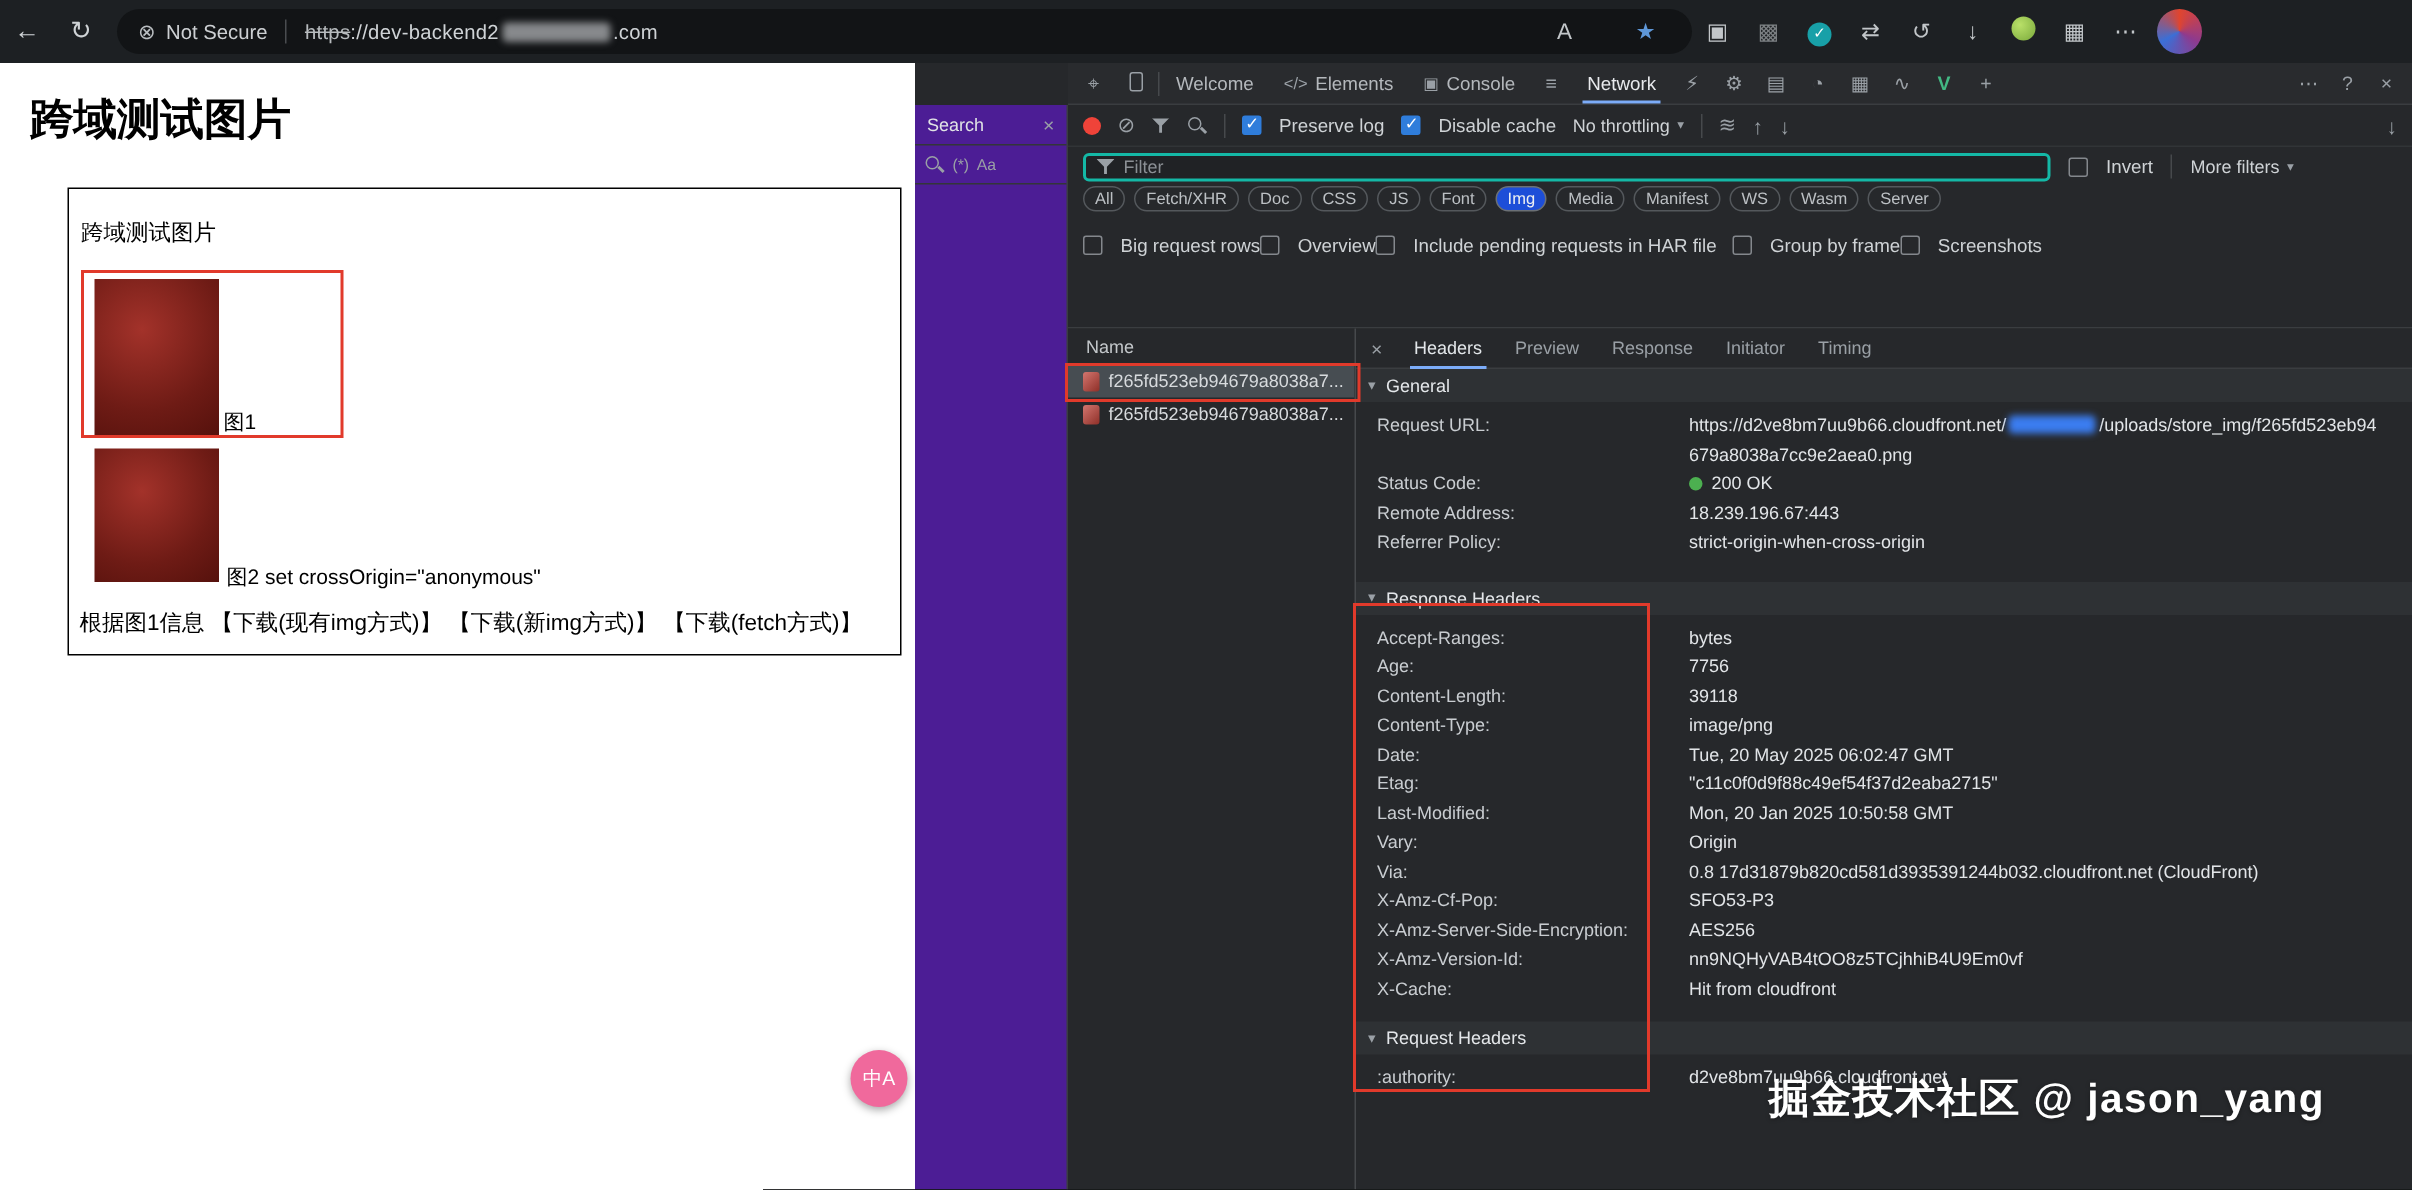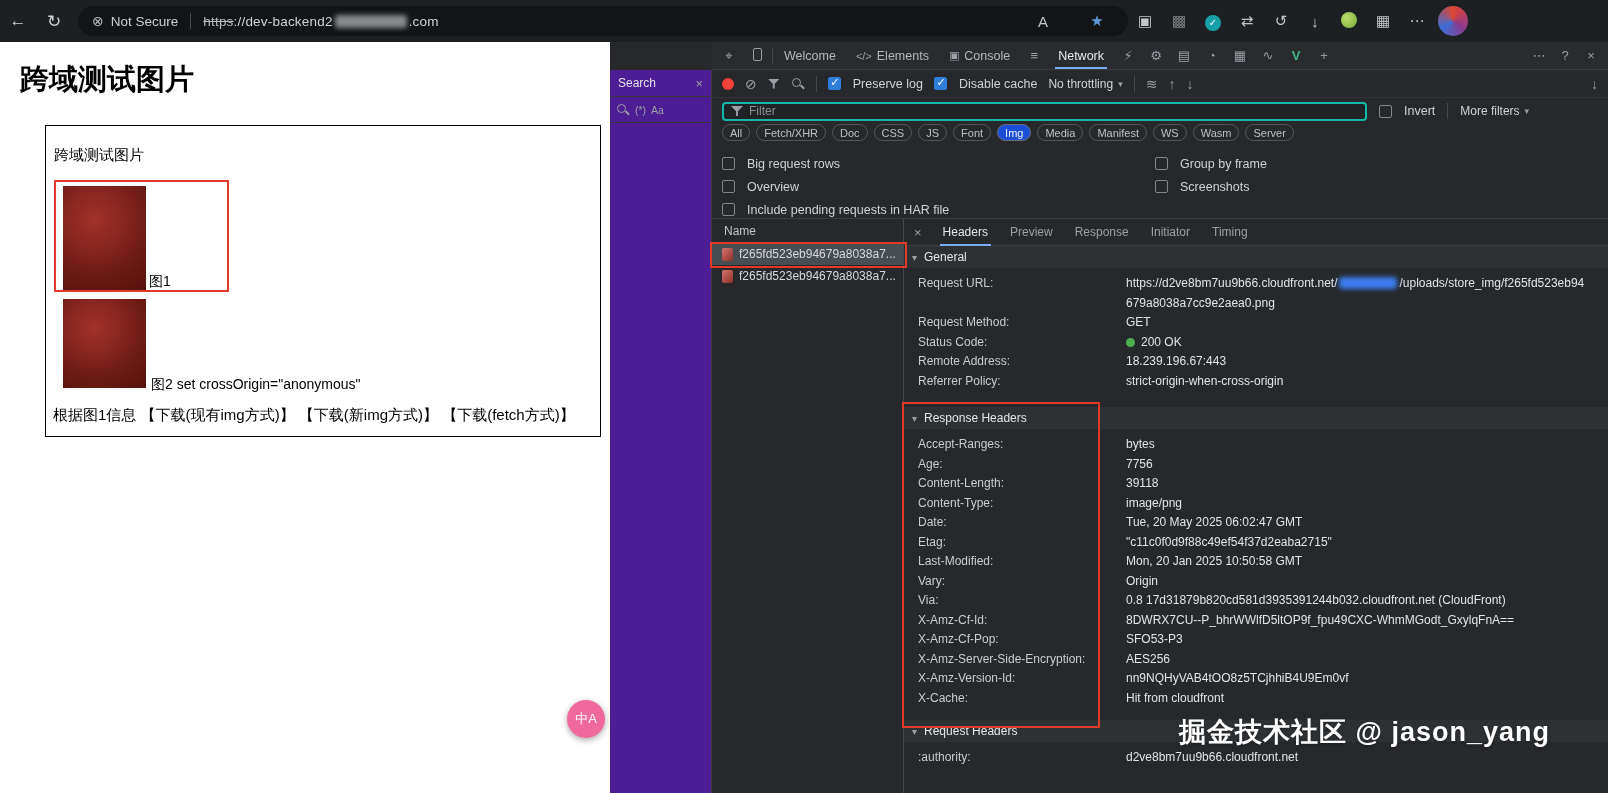--- a/index.html
+++ b/index.html
@@ -75,21 +75,21 @@
 
   .dt-filterrow{position:absolute;left:102px;top:56px;right:0;height:26px;display:flex;align-items:center;gap:12px;padding:0 10px}
   .filter-input{width:645px;height:19px;border:2px solid #14b8a6;border-radius:4px;background:#202225;display:flex;align-items:center;gap:6px;padding:0 7px;flex:none}
   .ph{color:#8b9095;font-size:12px}
 
   .dt-pills{position:absolute;left:102px;top:82px;right:0;height:24px;display:flex;align-items:flex-start;gap:6px;padding:0 10px}
   .pill{border:1px solid #54585c;color:#bcc0c4;font-size:11px;padding:1.5px 7px;border-radius:9px;white-space:nowrap}
   .pill.sel{background:#1d4ed8;color:#eef0f2;border-color:#6b7075}
 
   .dt-options{position:absolute;left:102px;top:106px;right:0;height:71px;border-bottom:1px solid #3a3d40}
-  .opt-col{position:absolute;top:4px;display:flex;flex-direction:column}
+  .opt-col{position:absolute;top:4px;display:flex;}
   .opt-col>label{height:23px}
   .c1{left:10px}
   .c2{left:443px}
 
   .nw-left{position:absolute;left:102px;top:177px;width:191px;bottom:0;background:#26282b}
   .nw-head{height:24px;line-height:24px;padding-left:12px;font-size:12px;color:#c3c7ca;border-bottom:1px solid #3a3d40}
   .req-row{height:22px;display:flex;align-items:center;gap:6px;padding:0 4px 0 10px;color:#d7dadd;white-space:nowrap;overflow:hidden}
   .req-row.sel{background:#474d52}
   .fico{width:11px;height:13px;border-radius:2px;background:linear-gradient(135deg,#d4766f,#8e2f28);flex:none}
   .req-name{overflow:hidden;text-overflow:ellipsis}
@@ -325,24 +325,20 @@
           <div class="sec-head">
               <span class="tri">▾</span>
               <span>General</span>
             </div>
           <div class="kv">
             <span class="k">Request URL:</span>
             <span class="v"><span>https://d2ve8bm7uu9b66.cloudfront.net/</span><span class="blur blur-blue"></span><span>/uploads/store_img/f265fd523eb94679a8038a7cc9e2aea0.png</span></span>
           </div>
           <div>
 
-              <div class="kv">
-                <span class="k">Request Method:</span>
-                <span class="v"><span>GET</span></span>
-              </div>
 
               <div class="kv">
                 <span class="k">Status Code:</span>
                 <span class="v"><span class="sdot show"></span><span>200 OK</span></span>
               </div>
 
               <div class="kv">
                 <span class="k">Remote Address:</span>
                 <span class="v"><span>18.239.196.67:443</span></span>
               </div>
@@ -399,24 +395,20 @@
               <div class="kv">
                 <span class="k">Vary:</span>
                 <span class="v">Origin</span>
               </div>
 
               <div class="kv">
                 <span class="k">Via:</span>
                 <span class="v">0.8 17d31879b820cd581d3935391244b032.cloudfront.net (CloudFront)</span>
               </div>
 
-              <div class="kv">
-                <span class="k">X-Amz-Cf-Id:</span>
-                <span class="v">8DWRX7CU--P_bhrWWlfD5ltOP9f_fpu49CXC-WhmMGodt_GxylqFnA==</span>
-              </div>
 
               <div class="kv">
                 <span class="k">X-Amz-Cf-Pop:</span>
                 <span class="v">SFO53-P3</span>
               </div>
 
               <div class="kv">
                 <span class="k">X-Amz-Server-Side-Encryption:</span>
                 <span class="v">AES256</span>
               </div>

